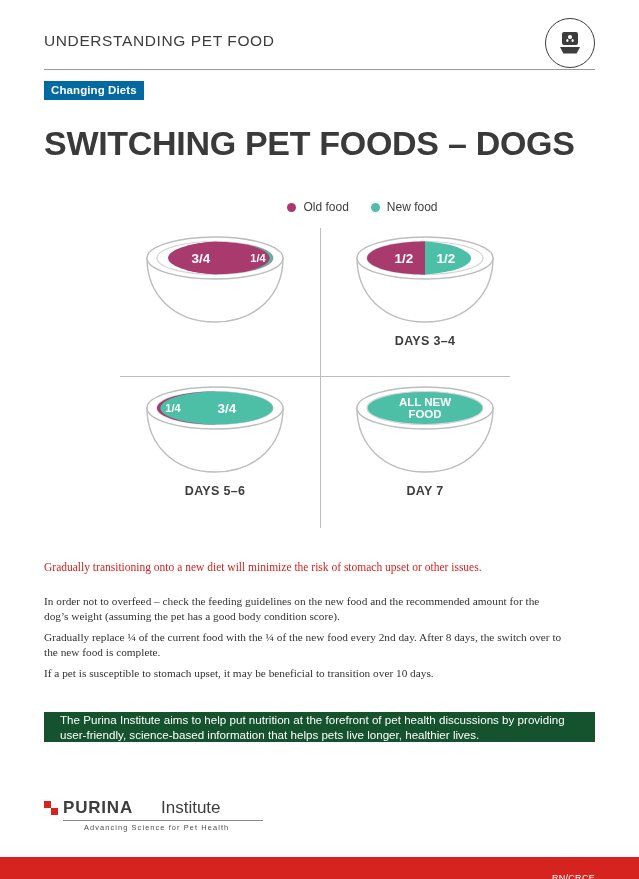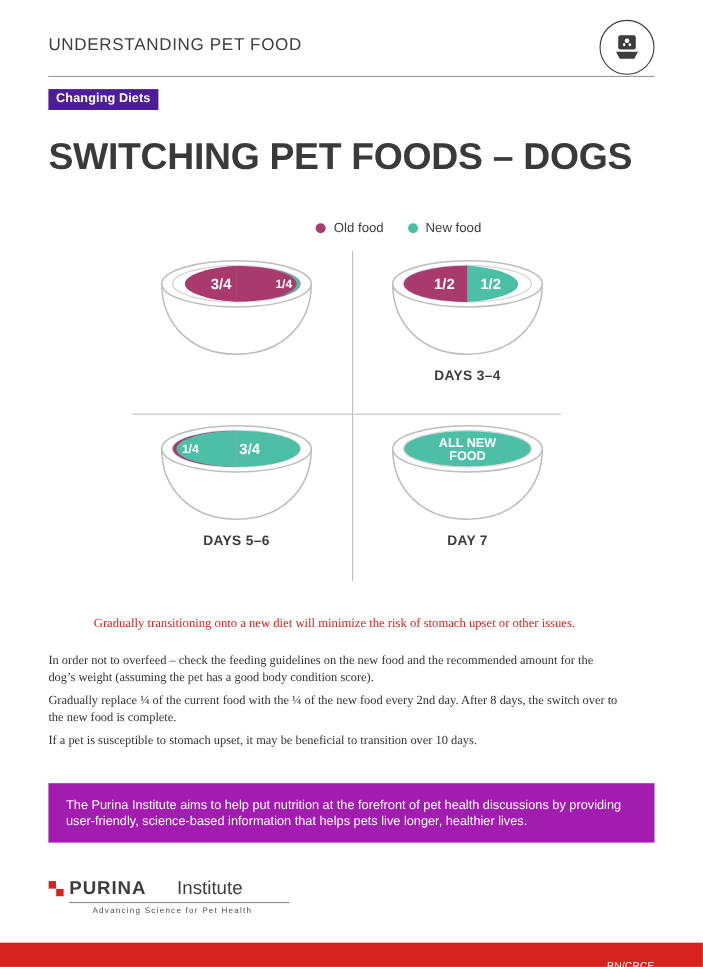--- a/index.html
+++ b/index.html
@@ -63,21 +63,21 @@
     width: 551px;
     height: 1px;
     background: #9a9a9a;
   }
 
   
   .tag {
     position: absolute;
     left: 44px;
     top: 81px;
-    background: #4c1d95;
+    background: #0369a1;
     color: #ffffff;
     font-size: 11.5px;
     font-weight: 700;
     padding: 3px 7px 4px 7px;
     letter-spacing: 0.1px;
   }
 
   
   .main-title {
     position: absolute;
@@ -187,21 +187,20 @@
   
   .lead {
     position: absolute;
     left: 44px;
     top: 561px;
     width: 520px;
     font-size: 11.5px;
     color: #d6231f;
     font-weight: 400;
     font-family: "Liberation Serif", serif;
-    text-align: center;
   }
   .para {
     position: absolute;
     left: 44px;
     width: 520px;
     font-size: 11.3px;
     line-height: 14.5px;
     color: #333333;
     font-family: "Liberation Serif", serif;
   }
@@ -209,25 +208,25 @@
   .p2 { top: 630px; }
   .p3 { top: 666px; }
 
   
   .callout {
     position: absolute;
     left: 44px;
     top: 712px;
     width: 551px;
     box-sizing: border-box;
-    background: #a21caf;
+    background: #14532d;
     color: #ffffff;
     font-size: 11.6px;
     line-height: 15px;
-    padding: 12px 16px;
+    padding: 0 16px;
   }
 
   
   .purina {
     position: absolute;
     left: 44px;
     top: 798px;
     width: 260px;
     height: 42px;
   }

